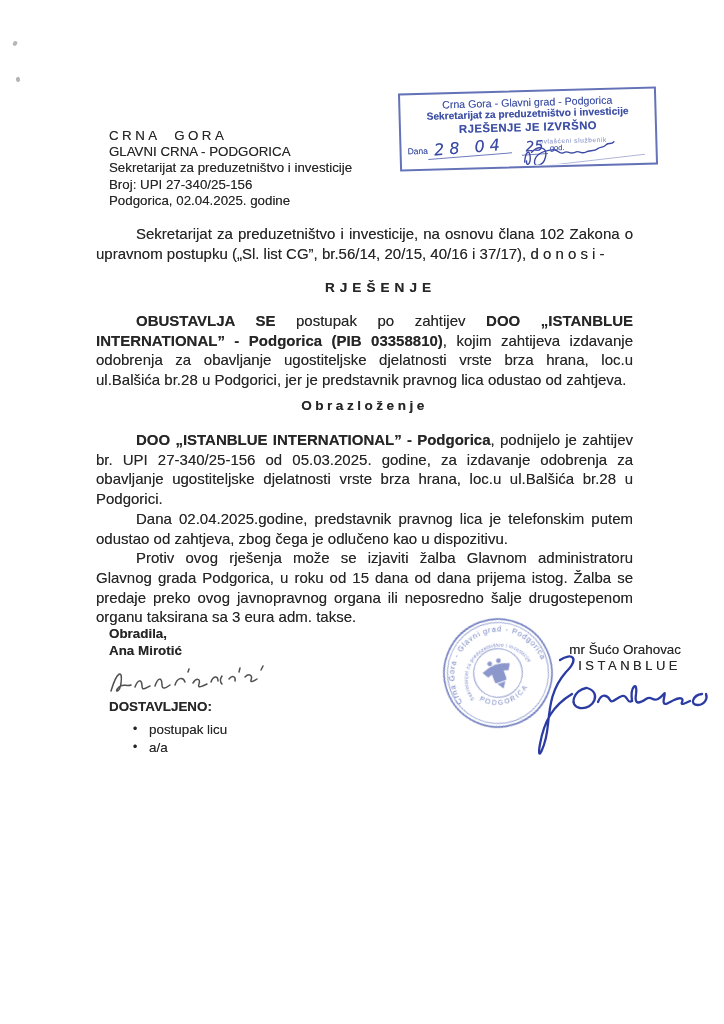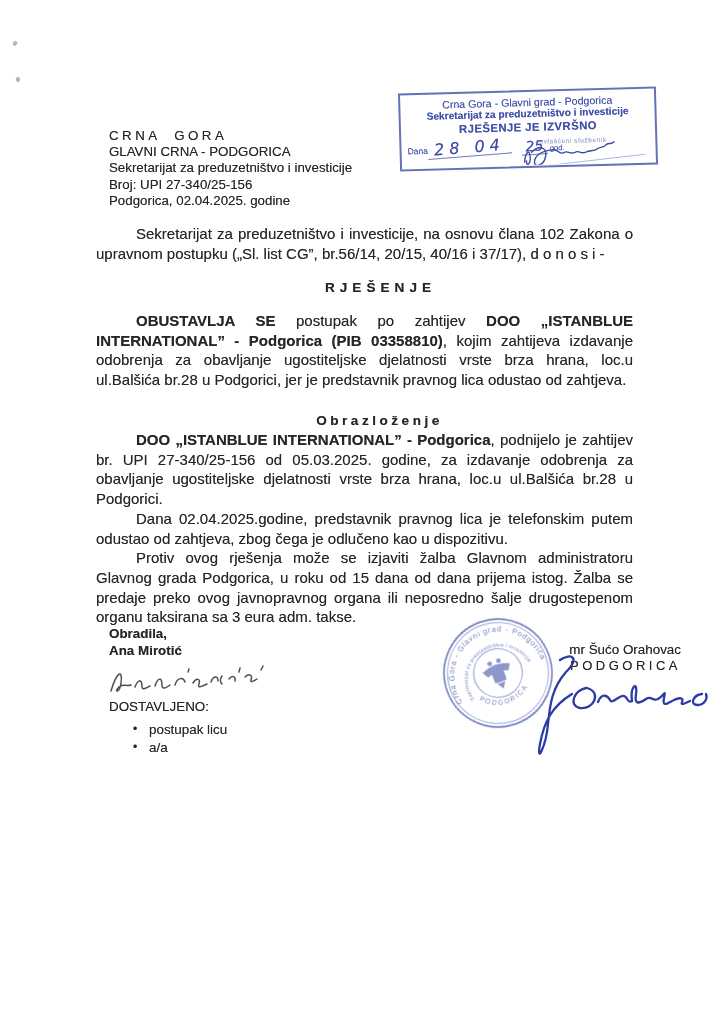--- a/index.html
+++ b/index.html
@@ -56,31 +56,31 @@
   }
   .para p{margin:0;text-indent:40px;}
   .intro{top:224px;}
   .doc-title{
     position:absolute;left:112px;top:280px;width:537px;text-align:center;
     font-weight:bold;font-size:13.6px;letter-spacing:5px;margin:0;
   }
   .decision{top:311px;}
   .obraz-title{
     position:absolute;left:96px;top:398px;width:537px;text-align:center;
-    font-weight:bold;font-size:13.6px;letter-spacing:3.5px;margin:15px;
+    font-weight:bold;font-size:13.6px;letter-spacing:3.5px;margin:0;
   }
   .body2{top:430px;}
 
   
   .prepared{position:absolute;left:96px;top:626px;font-size:13.4px;line-height:16.5px;font-weight:bold;}
   .ana-sig{display:block;margin:2px 0 0 -6px;}
 
   
   .delivered{position:absolute;left:96px;top:699px;font-size:13.4px;line-height:16px;}
-  .dost-label{font-weight:normal;}
+  .dost-label{font-weight:bold;}
   .dost-list{margin:6px 0 0 0;padding:0;list-style:none;}
   .dost-list li{display:flex;line-height:17.5px;}
   .bullet{width:16px;margin-left:24px;font-size:12px;}
 
   
   .signer{
     position:absolute;left:504px;top:642px;width:164px;text-align:right;
     font-weight:normal;font-size:13.4px;line-height:15.5px;
   }
   .signer-title{letter-spacing:3.5px;font-size:13px;}
@@ -202,21 +202,21 @@
         <circle cx="59.5" cy="44" r="2.3"></circle>
         <path d="M41,50 q14,-7 28,0 l-3.5,6 q-10.5,-5 -21,0 z"></path>
         <rect x="49" y="51" width="12" height="13" rx="2.5"></rect>
         <path d="M51,65 l4,6 l4,-6 z"></path>
       </g>
     </g>
   </svg>
 
   <div class="signer txt">
     <div>mr Šućo Orahovac</div>
-    <div class="signer-title">PODGORICA</div>
+    <div class="signer-title">ISTANBLUE</div>
   </div>
 
   <svg class="sekretar-sig" width="222" height="132" viewBox="0 0 222 132">
     <g stroke="#2b3ba4" stroke-width="2.3" fill="none" stroke-linecap="round">
       <path d="M62,14 C74,6 82,12 68,26 C54,42 52,58 50,78 C48,100 38,120 42,98 C46,76 54,60 74,48"></path>
       <path d="M88,42 C76,44 70,60 82,62 C96,64 104,46 89,42"></path>
       <path d="M100,56 C104,46 110,50 112,54 C114,58 118,52 124,50 C130,48 128,58 134,55 C132,40 140,34 138,48 C136,60 142,57 148,53 C154,49 154,56 160,53 C166,50 168,42 166,52 C164,62 170,57 176,54 C182,51 186,52 184,56 C182,60 188,57 192,55"></path>
       <path d="M204,48 c-9,1 -13,11 -4,11 c6,0 10,-6 8,-11"></path>
     </g>
   </svg>

